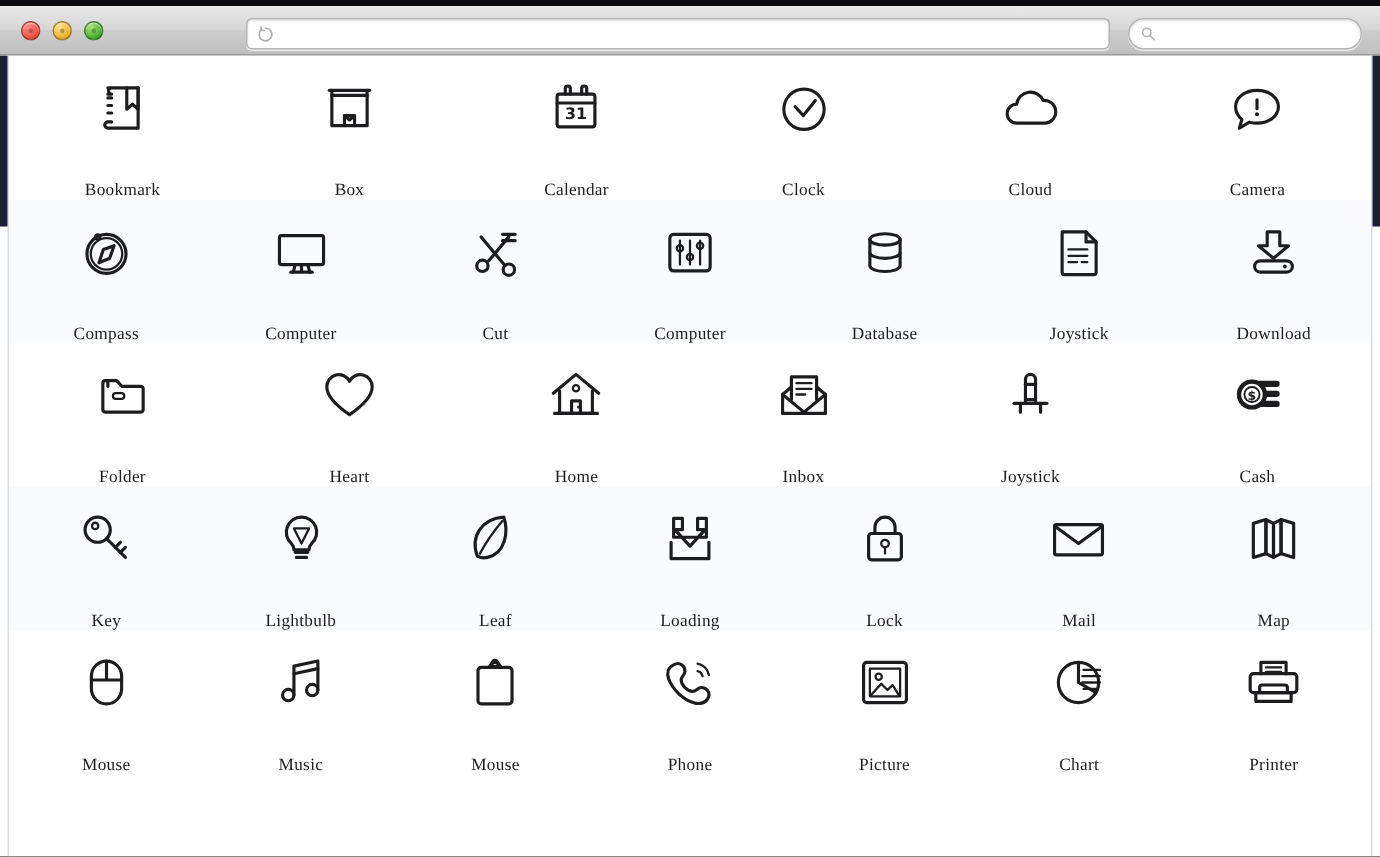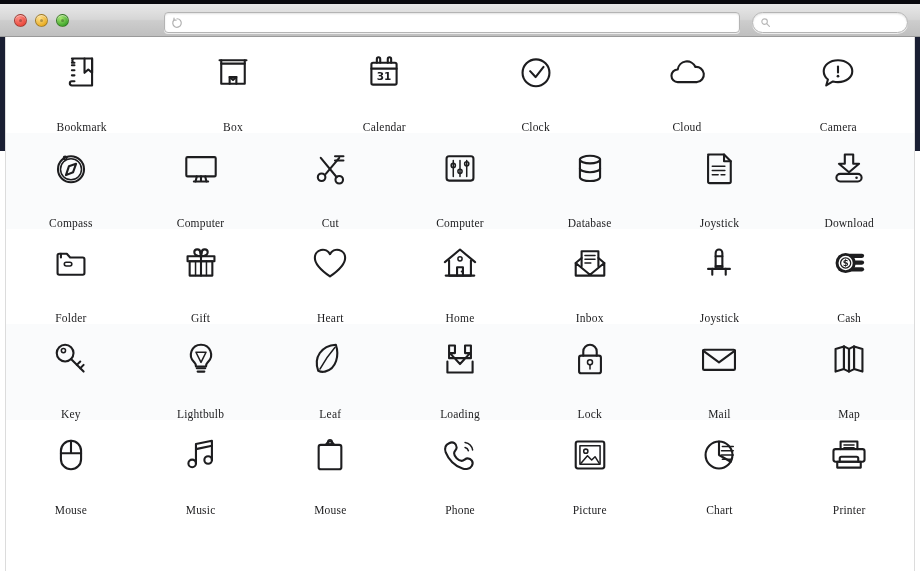--- a/index.html
+++ b/index.html
@@ -408,33 +408,20 @@
           <div class="icon-box">
             <svg viewBox="0 0 100 100">
               <path class="st" d="M18 32 a4 4 0 0 1 4-4 h18 l8 9 h30 a4 4 0 0 1 4 4 v33 a4 4 0 0 1-4 4 H22 a4 4 0 0 1-4-4 z"></path>
               <path class="st" d="M26 37 v-9"></path>
               <rect class="st-thin" x="34" y="48" width="18" height="9" rx="4.5"></rect>
             </svg>
           </div>
           <div class="cell-label">Folder</div>
         </div>
 
-        <div class="cell">
-          <div class="icon-box">
-            <svg viewBox="0 0 100 100">
-              <rect class="st" x="18" y="34" width="64" height="12"></rect>
-              <rect class="st" x="23" y="46" width="54" height="34"></rect>
-              <path class="st" d="M50 34 v46"></path>
-              <path class="st-thin" d="M37 46 v34 M63 46 v34"></path>
-              <path class="st" d="M50 34 c-10 0-16-4-16-10 a7 7 0 0 1 14 1 z"></path>
-              <path class="st" d="M50 34 c10 0 16-4 16-10 a7 7 0 0 0-14 1 z"></path>
-            </svg>
-          </div>
-          <div class="cell-label">Gift</div>
-        </div>
 
         <div class="cell">
           <div class="icon-box">
             <svg viewBox="0 0 100 100">
               <path class="st" d="M50 82 C24 64 14 50 14 38 a19 19 0 0 1 36-9 a19 19 0 0 1 36 9 c0 12-10 26-36 44 z"></path>
             </svg>
           </div>
           <div class="cell-label">Heart</div>
         </div>
 

